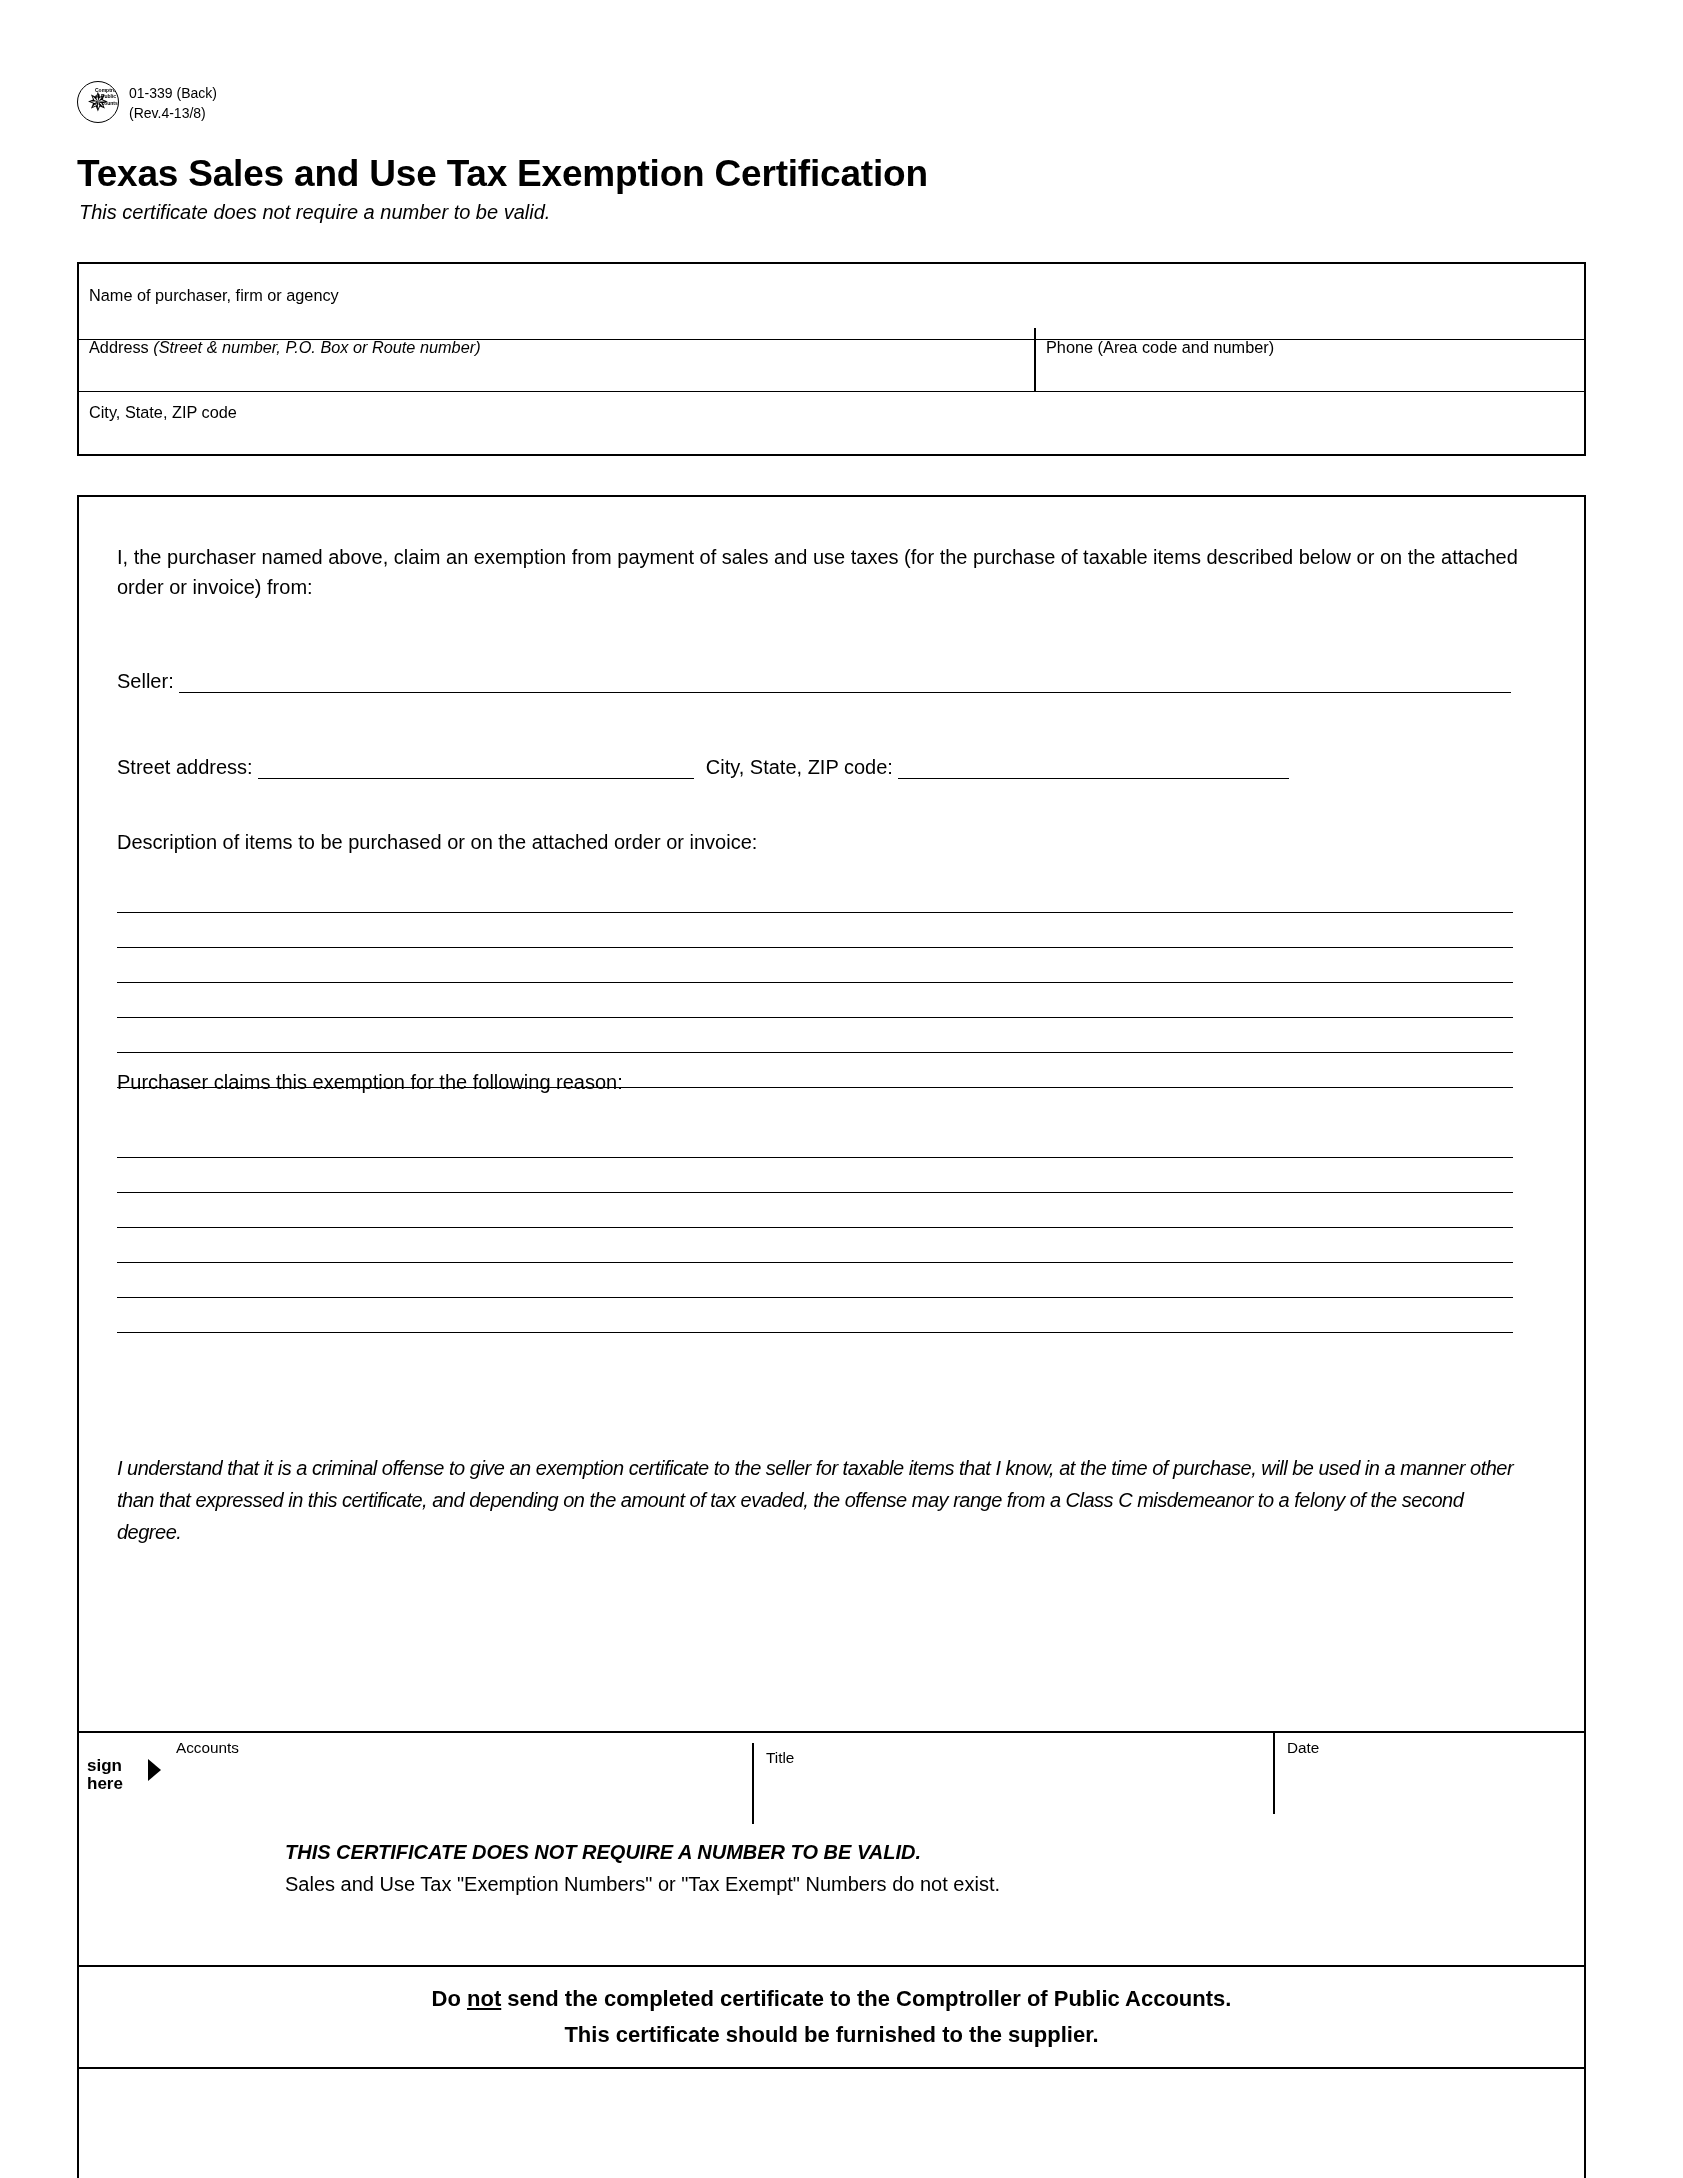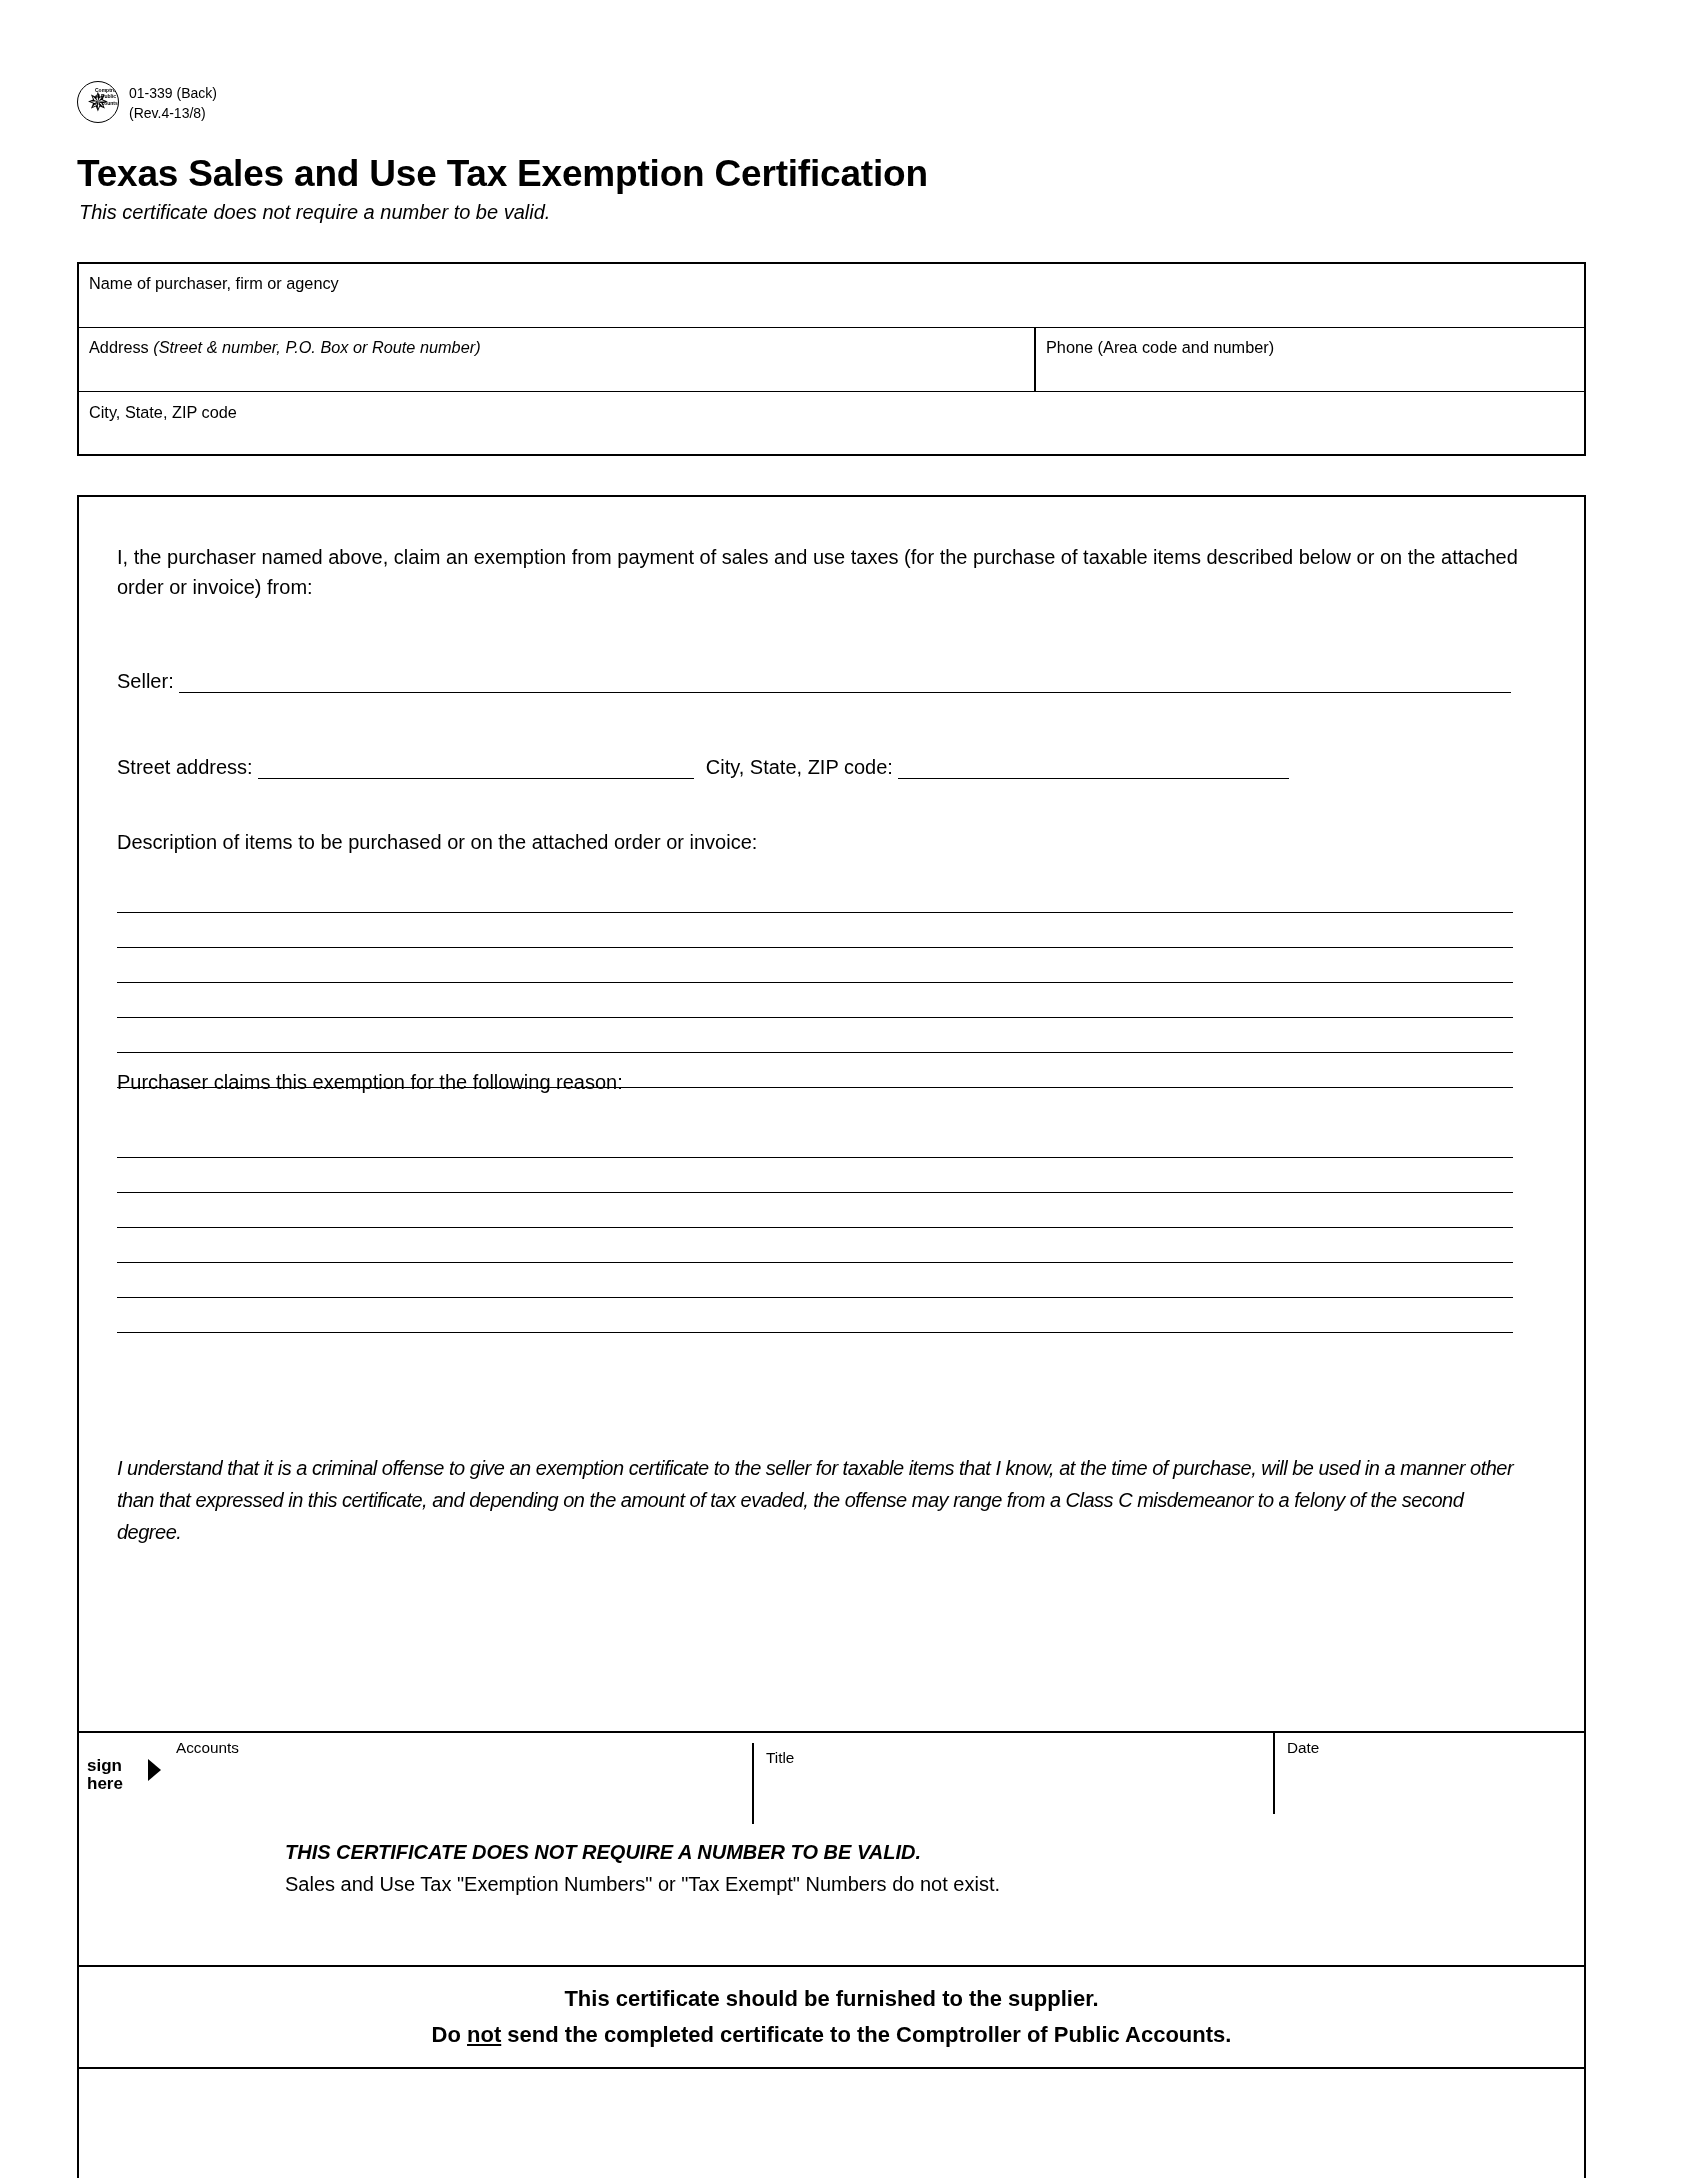--- a/index.html
+++ b/index.html
@@ -92,21 +92,21 @@
     height: 194px;
     border: 2px solid #000;
     box-sizing: border-box;
   }
   .pb-row {
     position: absolute;
     left: 0;
     width: 100%;
     box-sizing: border-box;
   }
-  .pb-row.r1 { top: 0; height: 64px; border-bottom: 1.5px solid #000; text-decoration: underline; }
+  .pb-row.r1 { top: 12px; height: 64px; border-bottom: 1.5px solid #000; text-decoration: underline; }
   .pb-row.r2 { top: 64px; height: 64px; border-bottom: 1.5px solid #000; }
   .pb-row.r3 { top: 129px; height: 61px; }
   .pb-label {
     position: absolute;
     left: 10px;
     top: 10px;
     font-size: 16.3px;
   }
   .pb-label .ital { font-style: italic; }
   .pb-divider {
@@ -363,18 +363,18 @@
       <span class="sig-label">Date</span>
     </div>
   </div>
 
   <div class="notes">
     <div class="note-bold">THIS CERTIFICATE DOES NOT REQUIRE A NUMBER TO BE VALID.</div>
     <div>Sales and Use Tax "Exemption Numbers" or "Tax Exempt" Numbers do not exist.</div>
   </div>
 
   <div class="footer-box">
+    <div class="footer-line nowrap"><span>Do </span><u>not</u><span> send the completed certificate to the Comptroller of Public Accounts.</span></div>
     <div class="footer-line">This certificate should be furnished to the supplier.</div>
-    <div class="footer-line nowrap"><span>Do </span><u>not</u><span> send the completed certificate to the Comptroller of Public Accounts.</span></div>
   </div>
 
 </div>
 
 
 </body></html>

